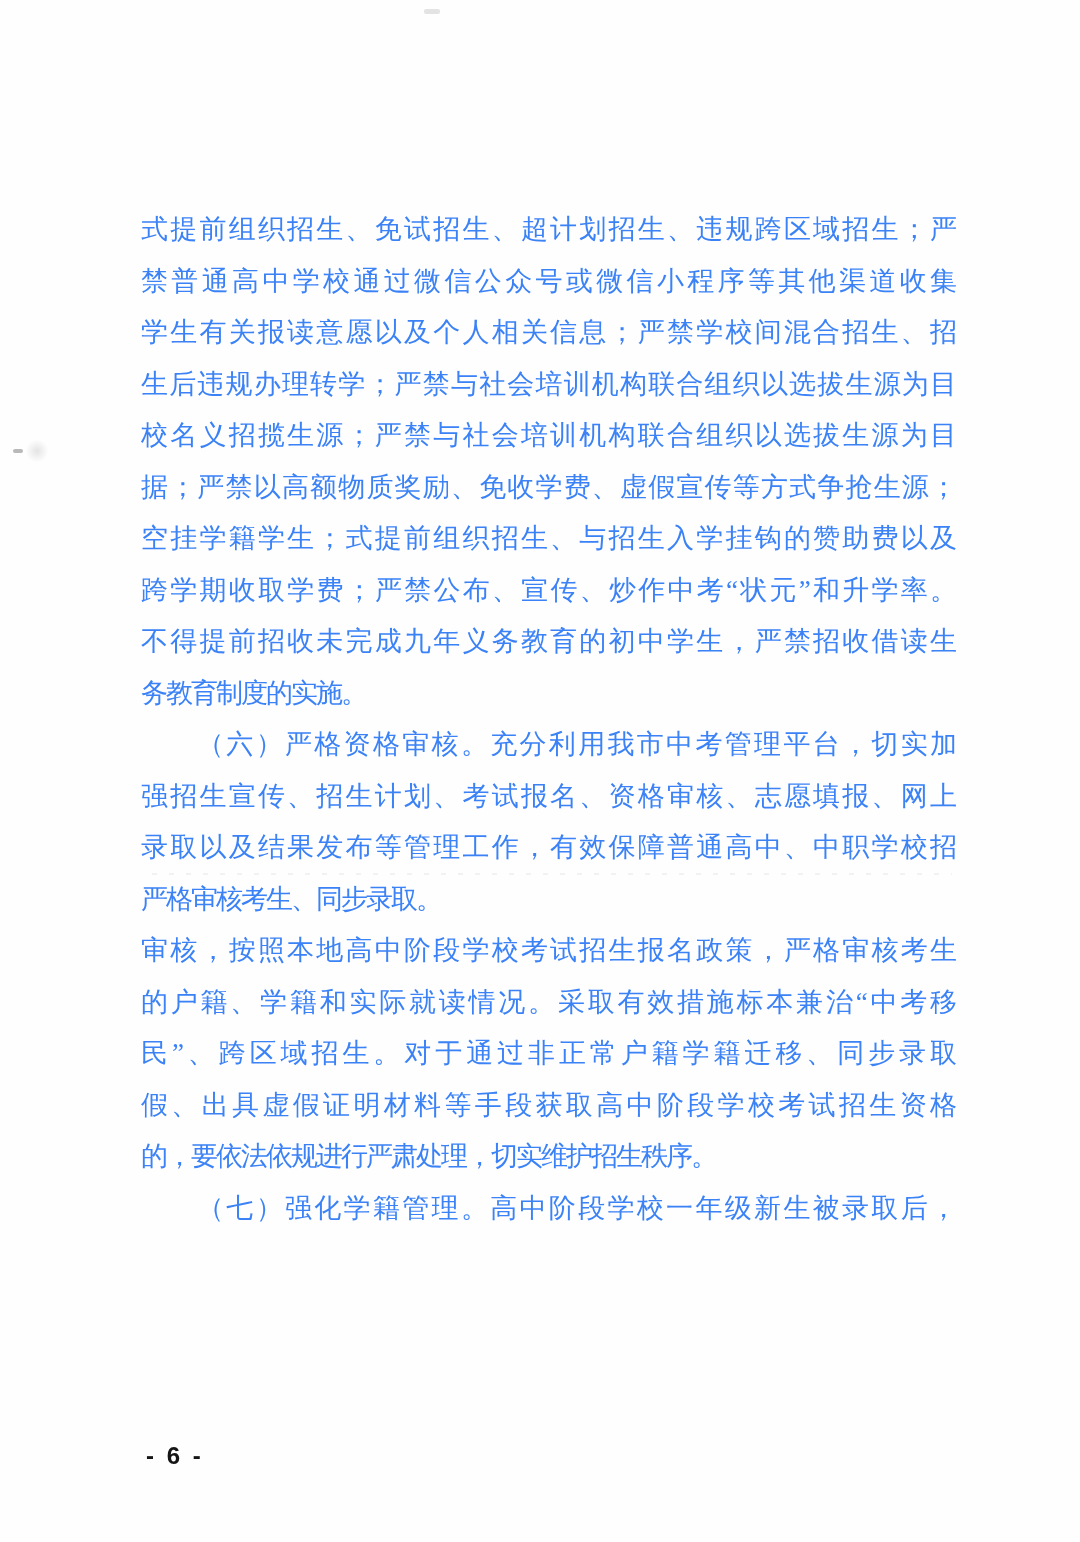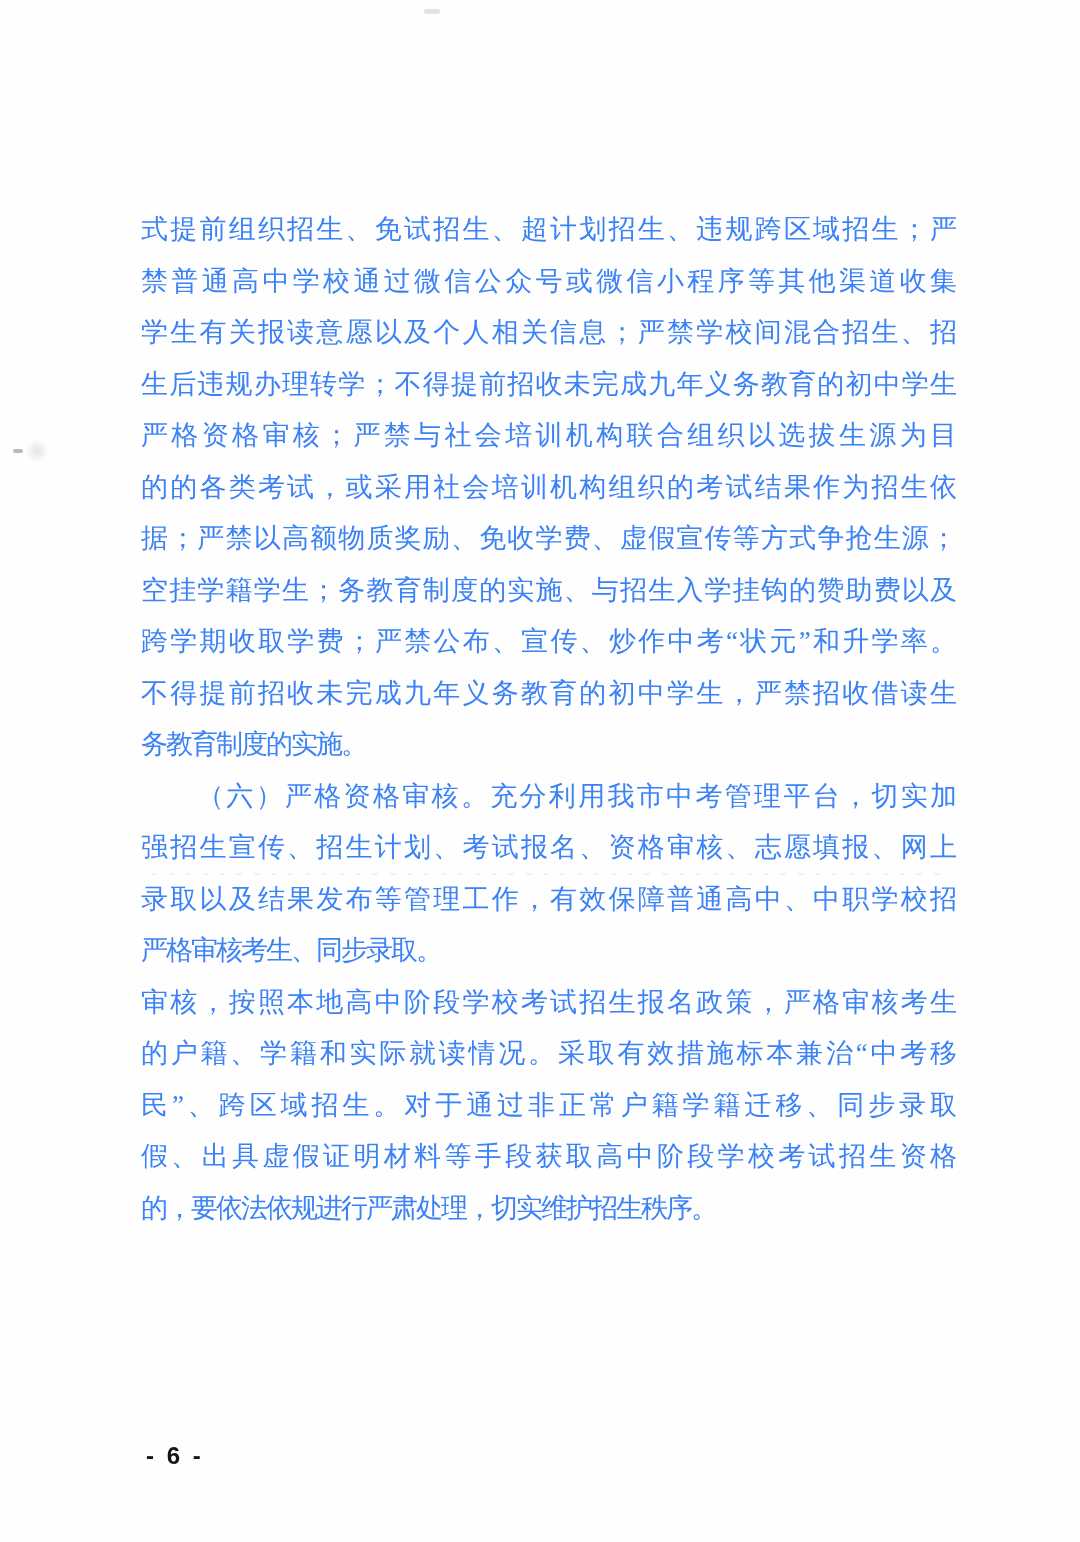--- a/index.html
+++ b/index.html
@@ -101,34 +101,34 @@
 
   <span class="artifact-top"></span>
   <span class="artifact-left-speckle"></span>
   <span class="artifact-left"></span>
   <span class="noise-row"></span>
 
   <div class="text-block">
     <div class="line fill">式提前组织招生、免试招生、超计划招生、违规跨区域招生；严</div>
     <div class="line fill">禁普通高中学校通过微信公众号或微信小程序等其他渠道收集</div>
     <div class="line fill">学生有关报读意愿以及个人相关信息；严禁学校间混合招生、招</div>
-    <div class="line fill">生后违规办理转学；不得提前招收未完成九年义务教育的初中学生</div>
-    <div class="line fill">严格资格审核；严禁与社会培训机构联合组织以选拔生源为目</div>
-    <div class="line fill">的的各类考试，或采用社会培训机构组织的考试结果作为招生依</div>
+    <div class="line fill">生后违规办理转学；严禁与社会培训机构联合组织以选拔生源为目</div>
+    <div class="line fill">校名义招揽生源；严禁与社会培训机构联合组织以选拔生源为目</div>
     <div class="line fill">据；严禁以高额物质奖励、免收学费、虚假宣传等方式争抢生源；</div>
-    <div class="line fill">空挂学籍学生；务教育制度的实施、与招生入学挂钩的赞助费以及</div>
+    <div class="line fill">空挂学籍学生；式提前组织招生、与招生入学挂钩的赞助费以及</div>
     <div class="line fill">跨学期收取学费；严禁公布、宣传、炒作中考“状元”和升学率。</div>
     <div class="line fill">不得提前招收未完成九年义务教育的初中学生，严禁招收借读生</div>
     <div class="line end">务教育制度的实施。</div>
     <div class="line fill indent">（六）严格资格审核。充分利用我市中考管理平台，切实加</div>
     <div class="line fill">强招生宣传、招生计划、考试报名、资格审核、志愿填报、网上</div>
     <div class="line fill">录取以及结果发布等管理工作，有效保障普通高中、中职学校招</div>
     <div class="line end">严格审核考生、同步录取。</div>
     <div class="line fill">审核，按照本地高中阶段学校考试招生报名政策，严格审核考生</div>
     <div class="line fill">的户籍、学籍和实际就读情况。采取有效措施标本兼治“中考移</div>
     <div class="line fill">民”、跨区域招生。对于通过非正常户籍学籍迁移、同步录取</div>
     <div class="line fill">假、出具虚假证明材料等手段获取高中阶段学校考试招生资格</div>
     <div class="line end">的，要依法依规进行严肃处理，切实维护招生秩序。</div>
+    <div class="line fill indent">（七）强化学籍管理。高中阶段学校一年级新生被录取后，</div>
   </div>
 
   <div class="page-number">- 6 -</div>
 
 </div>
 
 </body></html>

